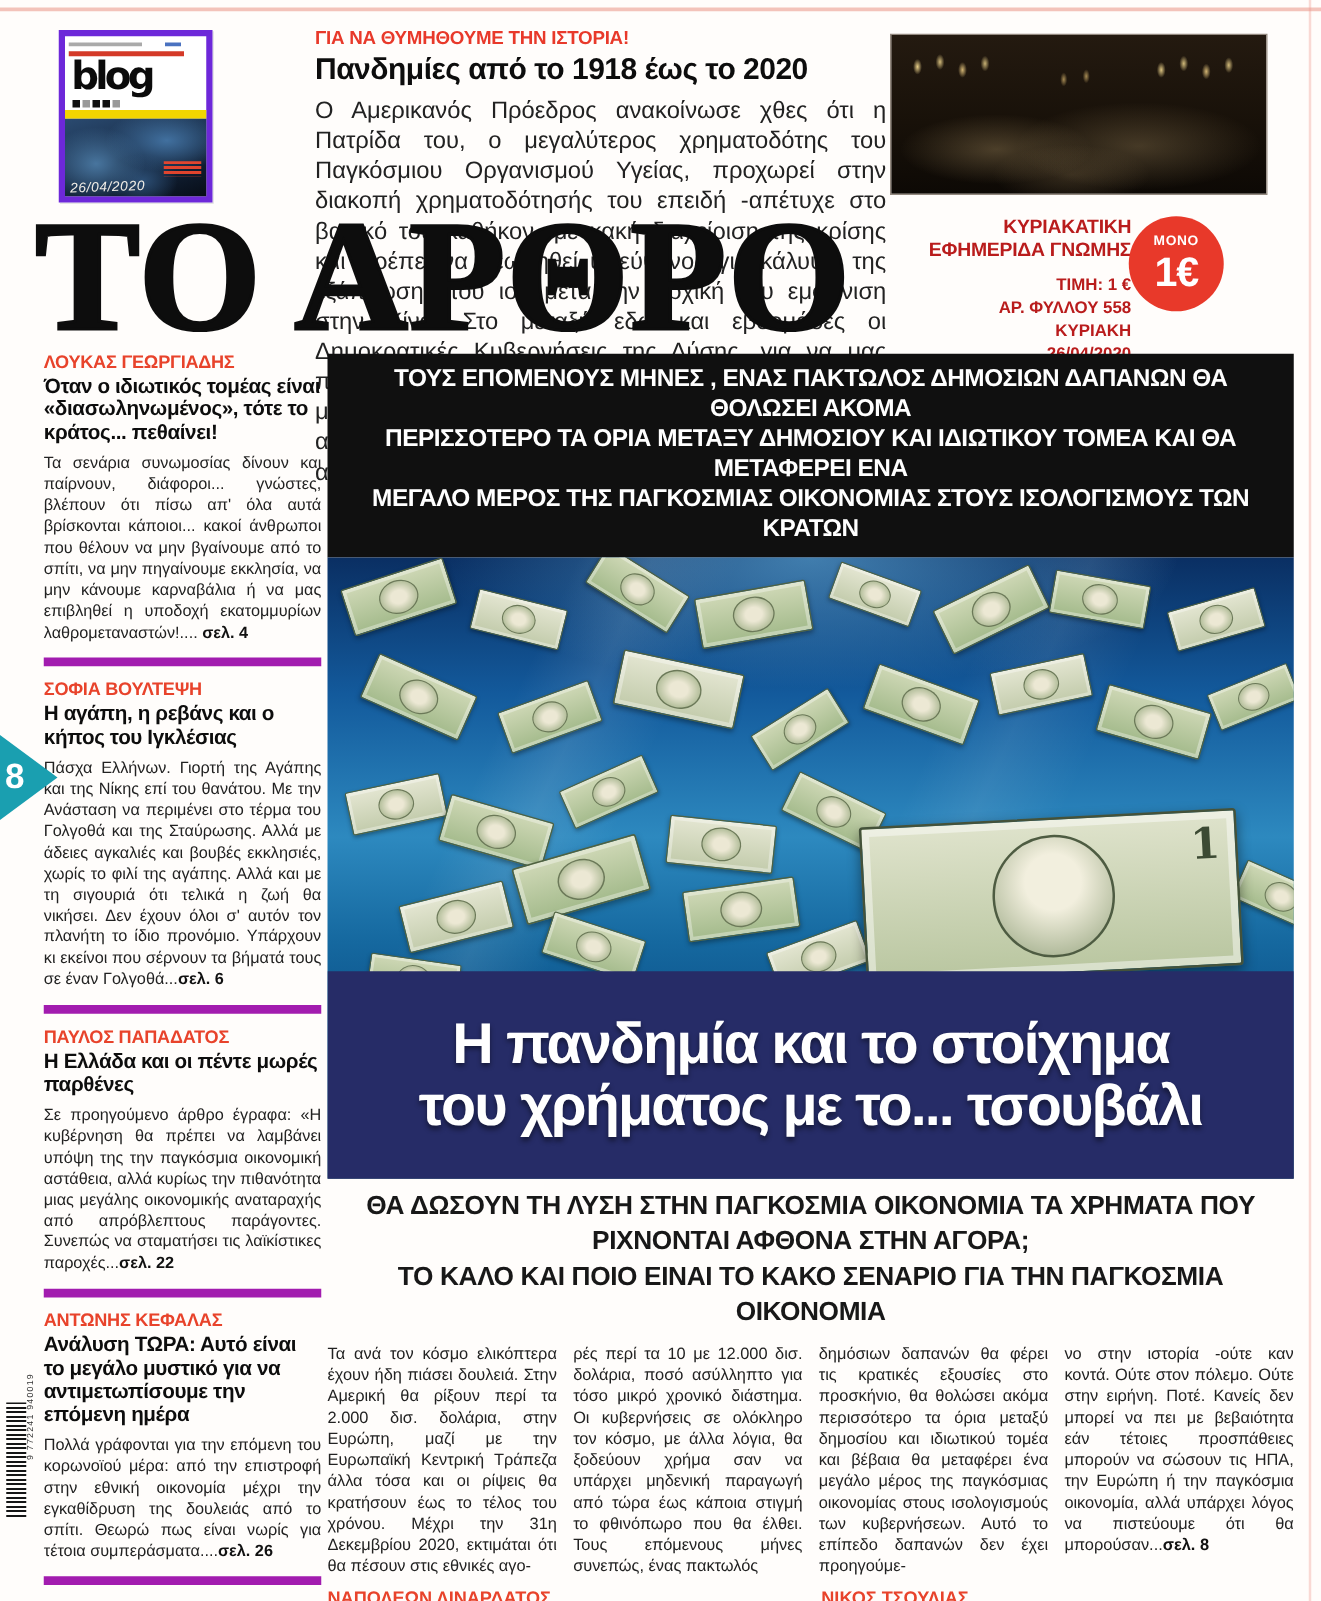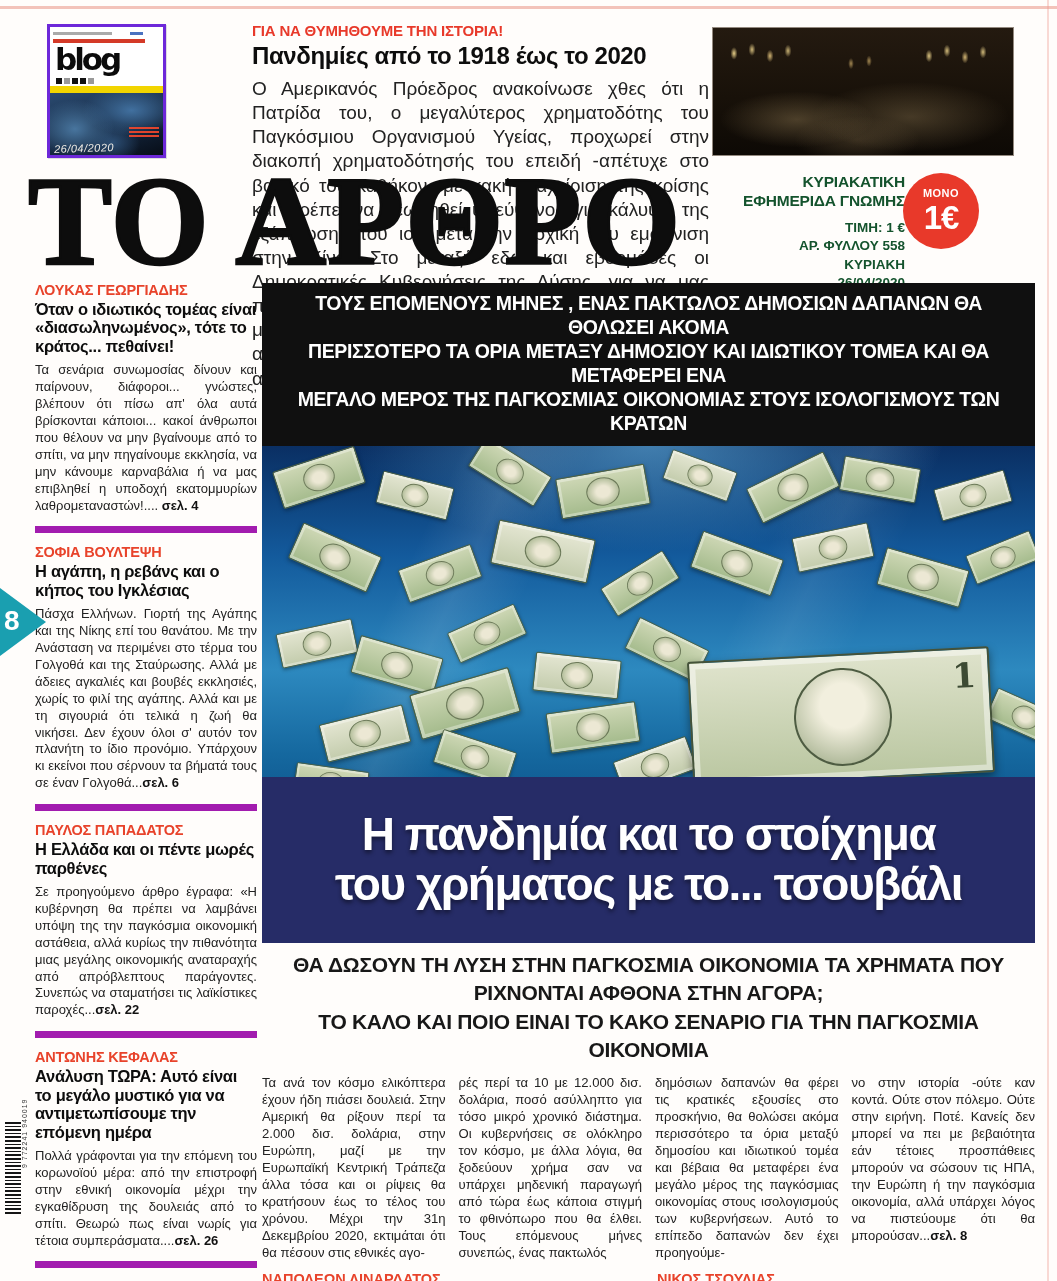--- a/index.html
+++ b/index.html
@@ -3,21 +3,21 @@
 <meta charset="utf-8">
 <style>
   html,body{margin:0;padding:0;background:#e9e6e2;}
   .page{position:relative;width:1057px;height:1281px;background:#fffdfb;overflow:hidden;
         font-family:"Liberation Sans",sans-serif;color:#1c1c1c;}
   .scan-top{position:absolute;top:6px;left:0;right:0;height:3px;background:#f0b4aa;opacity:.8;}
   .scan-right{position:absolute;top:0;bottom:0;right:8px;width:2px;background:rgba(238,150,140,.35);}
 
   
   .blog-cover{position:absolute;left:47px;top:24px;width:113px;height:128px;background:#fff;
-              border:3px solid #6d28d9;box-shadow:1px 1px 0 #ddd;display:flex;flex-direction:column;}
+              border:5px solid #6d28d9;box-shadow:1px 1px 0 #ddd;display:flex;flex-direction:column;}
   .bc-micro{height:9px;margin:2px 3px 0;background:
       linear-gradient(90deg,#aaa 0 55%,transparent 55% 72%,#4a72c0 72% 84%,transparent 84%);
       background-size:100% 3px;background-repeat:no-repeat;background-position:0 3px;}
   .bc-redline{height:4px;margin:1px 3px;background:linear-gradient(90deg,#d43a28 0 86%,transparent 86%);}
   .bc-logo{height:34px;padding-left:5px;font-family:"DejaVu Sans",sans-serif;font-weight:800;
            font-size:31px;line-height:30px;letter-spacing:-3px;color:#0b0b0b;}
   .bc-squares{display:flex;gap:2px;padding:0 0 2px 6px;}
   .bc-squares i{width:6px;height:6px;background:#111;}
   .bc-squares i.g{background:#999;}
   .bc-yellow{height:7px;background:#f2d500;}
@@ -51,21 +51,21 @@
       radial-gradient(5px 9px at 90% 19%, rgba(255,228,150,.8), transparent 70%),
       radial-gradient(110px 40px at 28% 72%, rgba(205,175,120,.30), transparent 70%),
       radial-gradient(140px 50px at 66% 70%, rgba(210,180,125,.26), transparent 70%),
       radial-gradient(90px 34px at 48% 88%, rgba(190,160,110,.22), transparent 70%),
       linear-gradient(180deg,#241a10 0%,#181109 55%,#0d0905 100%);}
 
   
   .masthead-title{position:absolute;left:28px;top:168px;font-family:Liberation Serif, serif;
       font-weight:bold;font-size:126px;line-height:.85;color:#0d0d0d;letter-spacing:1px;
       -webkit-text-stroke:2.5px #0d0d0d;}
-  .edition-info{position:absolute;left:640px;top:172px;width:265px;text-align:right;color:#14532d;}
+  .edition-info{position:absolute;left:640px;top:172px;width:265px;text-align:right;color:#b91c1c;}
   .edition-info .big{font-size:15.5px;font-weight:800;line-height:1.25;letter-spacing:-.2px;}
   .edition-info .small{font-size:13.5px;font-weight:800;line-height:1.3;margin-top:1px;}
   .edition-info .gap{height:7px;}
   .price-badge{position:absolute;left:903px;top:173px;width:76px;height:76px;border-radius:50%;
       background:#e8392a;color:#fff;display:flex;flex-direction:column;align-items:center;
       justify-content:center;line-height:1;}
   .price-badge .b-top{font-size:11px;font-weight:800;margin-bottom:2px;letter-spacing:.5px;}
   .price-badge .b-val{font-size:33px;font-weight:800;letter-spacing:-1px;}
 
   

